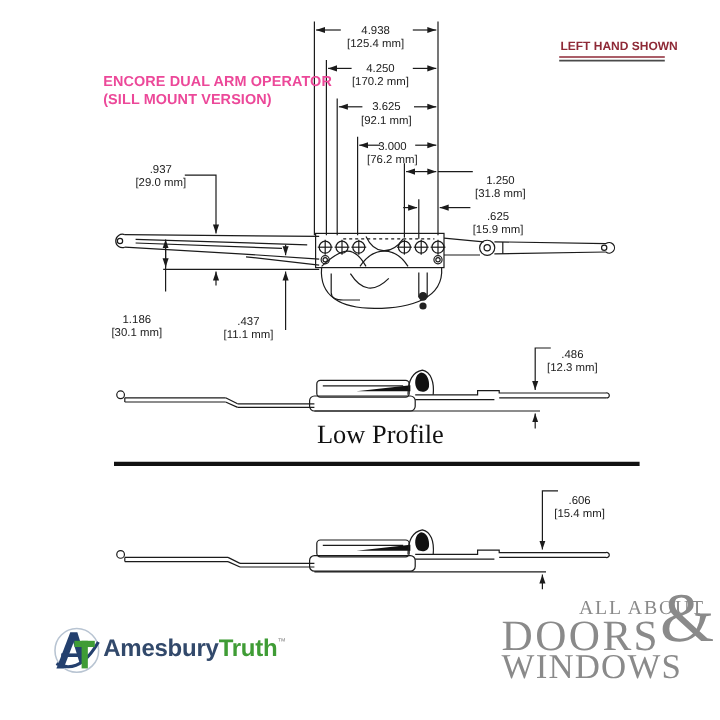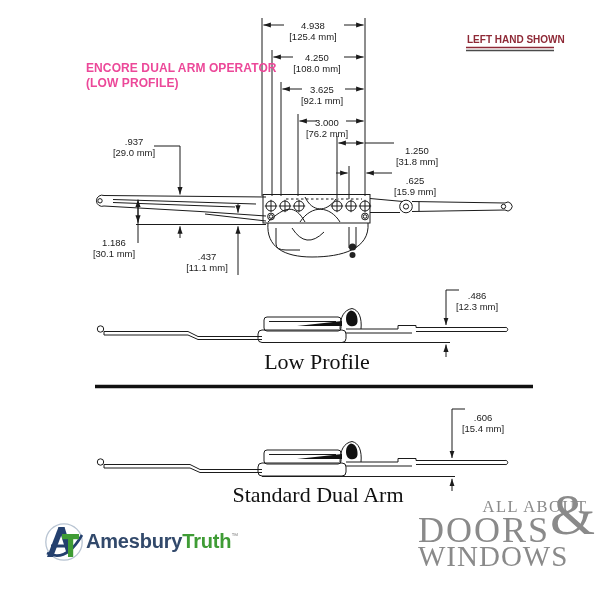--- a/index.html
+++ b/index.html
@@ -190,32 +190,32 @@
       <polygon points="47,557 58.5,527 64.5,527 53,557" fill="#24406e"></polygon>
       <polygon points="58.5,527 64.5,527 72,551 66.5,553" fill="#24406e"></polygon>
       <line x1="51" y1="546" x2="67" y2="546" stroke="#24406e" stroke-width="3"></line>
       <rect x="62" y="534" width="17" height="5.2" fill="#3f9c35"></rect>
       <rect x="68" y="534" width="5.2" height="23" fill="#3f9c35"></rect>
     </g>
   </svg>
 
   <div class="abs title-block">
     <div>ENCORE DUAL ARM OPERATOR</div>
-    <div>(LOW PROFILE)</div>
+    <div>(SILL MOUNT VERSION)</div>
   </div>
 
   <div class="abs hand-note">LEFT HAND SHOWN</div>
 
   <div class="dim" style="left:313px;top:9px">
     <span>4.938</span>
     <span>[125.4 mm]</span>
   </div>
   <div class="dim" style="left:317px;top:41px">
     <span>4.250</span>
-    <span>[108.0 mm]</span>
+    <span>[170.2 mm]</span>
   </div>
   <div class="dim" style="left:322px;top:73px">
     <span>3.625</span>
     <span>[92.1 mm]</span>
   </div>
   <div class="dim" style="left:327px;top:106px">
     <span>3.000</span>
     <span>[76.2 mm]</span>
   </div>
   <div class="dim" style="left:417px;top:134px">
@@ -223,39 +223,38 @@
     <span>[31.8 mm]</span>
   </div>
   <div class="dim" style="left:415px;top:164px">
     <span>.625</span>
     <span>[15.9 mm]</span>
   </div>
   <div class="dim" style="left:134px;top:125px">
     <span>.937</span>
     <span>[29.0 mm]</span>
   </div>
-  <div class="dim" style="left:114px;top:226px">
+  <div class="dim" style="left:114px;top:250px">
     <span>1.186</span>
     <span>[30.1 mm]</span>
   </div>
-  <div class="dim" style="left:207px;top:240px">
+  <div class="dim" style="left:207px;top:252px">
     <span>.437</span>
     <span>[11.1 mm]</span>
   </div>
   <div class="dim" style="left:477px;top:279px">
     <span>.486</span>
     <span>[12.3 mm]</span>
   </div>
   <div class="dim" style="left:483px;top:401px">
     <span>.606</span>
     <span>[15.4 mm]</span>
   </div>
 
   <div class="caption" style="left:317px;top:349px">Low Profile</div>
-  <div class="caption" style="left:318px;top:482px">Standard Dual Arm</div>
 
   <div class="abs amesbury-text">
     <span class="n1">Amesbury</span><span class="n2">Truth</span><span class="tm">™</span>
   </div>
 
   <div class="abs aad">
     <div class="l1">ALL ABOUT</div>
     <div class="amp">&amp;</div>
     <div class="l2">DOORS</div>
     <div class="l3">WINDOWS</div>

